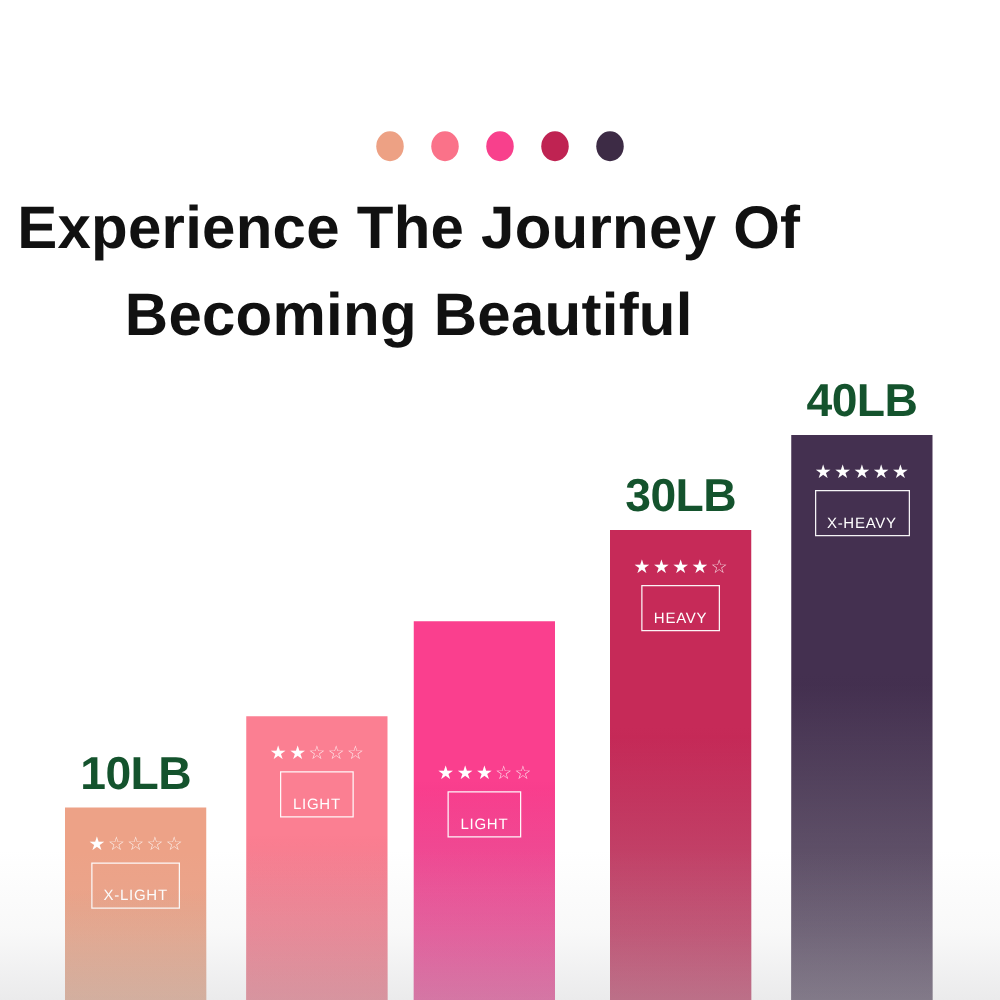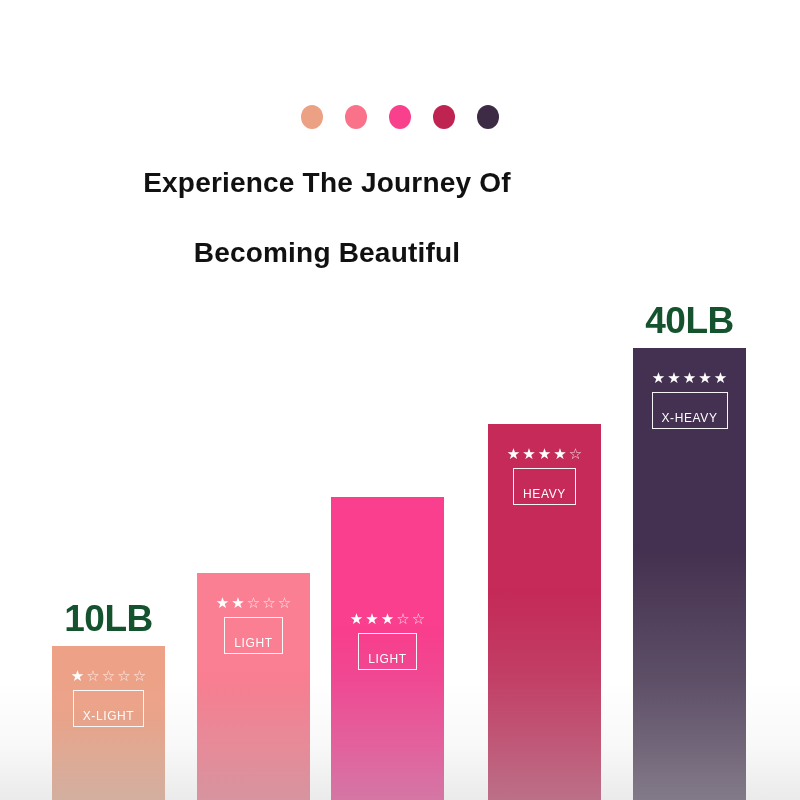--- a/index.html
+++ b/index.html
@@ -37,21 +37,21 @@
   }
 
   
   #headline {
     position: absolute;
     left: 0;
     top: 148px;
     width: 654px;
     text-align: center;
     color: #111111;
-    font-size: 28px;
+    font-size: 48px;
     font-weight: bold;
     line-height: 70px;
     letter-spacing: 0.2px;
   }
   #headline .line { display: block; white-space: nowrap; }
 
   
   #chart {
     position: absolute;
     left: 0;
@@ -204,20 +204,21 @@
             <span>★</span>
             <span>★</span>
             <span>★</span>
             <span class="off">☆</span>
             <span class="off">☆</span>
           </div>
           <div class="badge">LIGHT</div>
         </div>
       </div>
       <div class="bar-group" style="left: 488px; width: 113px; height: 800px;">
+        <div class="weight" style="top: 376px;">30LB</div>
         <div class="bar" style="height: 376px; background: linear-gradient(rgb(198, 42, 88) 0%, rgb(198, 42, 88) 42%, rgb(165, 18, 63) 100%);">
           <div class="fade"></div>
         </div>
         <div class="meta" style="top: 446px;">
           <div class="stars">
             <span>★</span>
             <span>★</span>
             <span>★</span>
             <span>★</span>
             <span class="off">☆</span>

